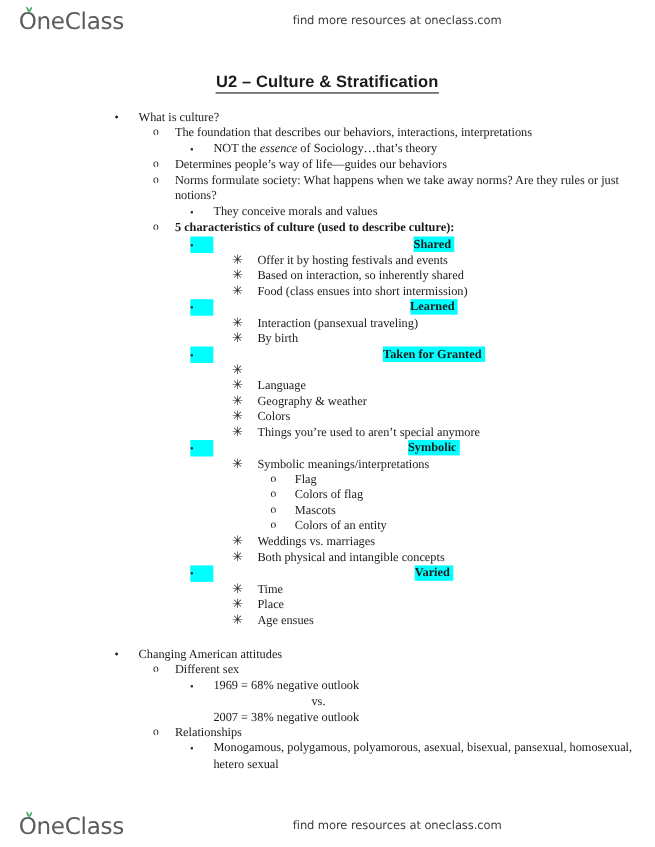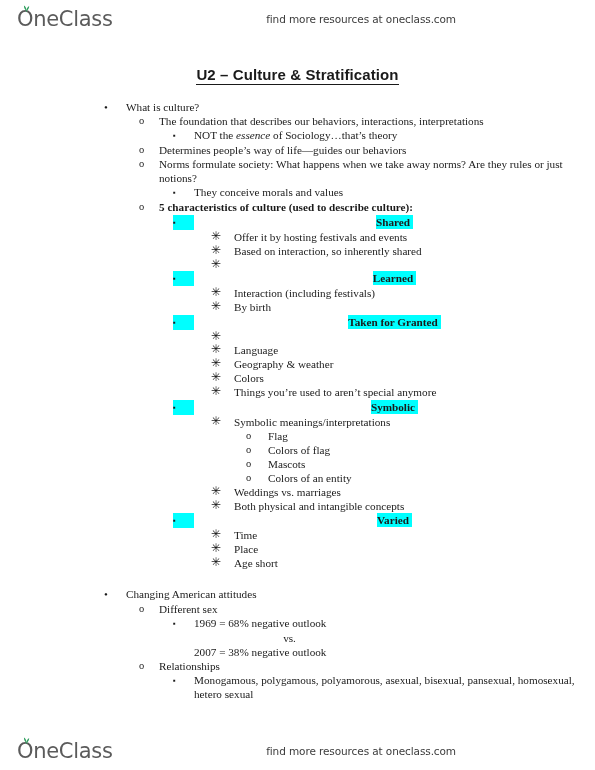--- a/index.html
+++ b/index.html
@@ -199,28 +199,29 @@
     <div class="row lvl4">
       <span class="bullet">✳</span>
       <span class="txt">Offer it by hosting festivals and events</span>
     </div>
     <div class="row lvl4">
       <span class="bullet">✳</span>
       <span class="txt">Based on interaction, so inherently shared</span>
     </div>
     <div class="row lvl4">
       <span class="bullet">✳</span>
+      <span class="txt">Food (class ensues into short intermission)</span>
     </div>
     <div class="row lvl3 hl-row">
       <span class="bullet">▪</span>
       <span class="txt"><span class="hlabel">Learned</span></span>
     </div>
     <div class="row lvl4">
       <span class="bullet">✳</span>
-      <span class="txt">Interaction (including festivals)</span>
+      <span class="txt">Interaction (pansexual traveling)</span>
     </div>
     <div class="row lvl4">
       <span class="bullet">✳</span>
       <span class="txt">By birth</span>
     </div>
     <div class="row lvl3 hl-row">
       <span class="bullet">▪</span>
       <span class="txt"><span class="hlabel">Taken for Granted</span></span>
     </div>
     <div class="row lvl4">
@@ -281,21 +282,21 @@
     <div class="row lvl4">
       <span class="bullet">✳</span>
       <span class="txt">Time</span>
     </div>
     <div class="row lvl4">
       <span class="bullet">✳</span>
       <span class="txt">Place</span>
     </div>
     <div class="row lvl4">
       <span class="bullet">✳</span>
-      <span class="txt">Age short</span>
+      <span class="txt">Age ensues</span>
     </div>
     <div class="gap-md"></div>
     <div class="row lvl1">
       <span class="bullet">•</span>
       <span class="txt">Changing American attitudes</span>
     </div>
     <div class="row lvl2">
       <span class="bullet">o</span>
       <span class="txt">Different sex</span>
     </div>

